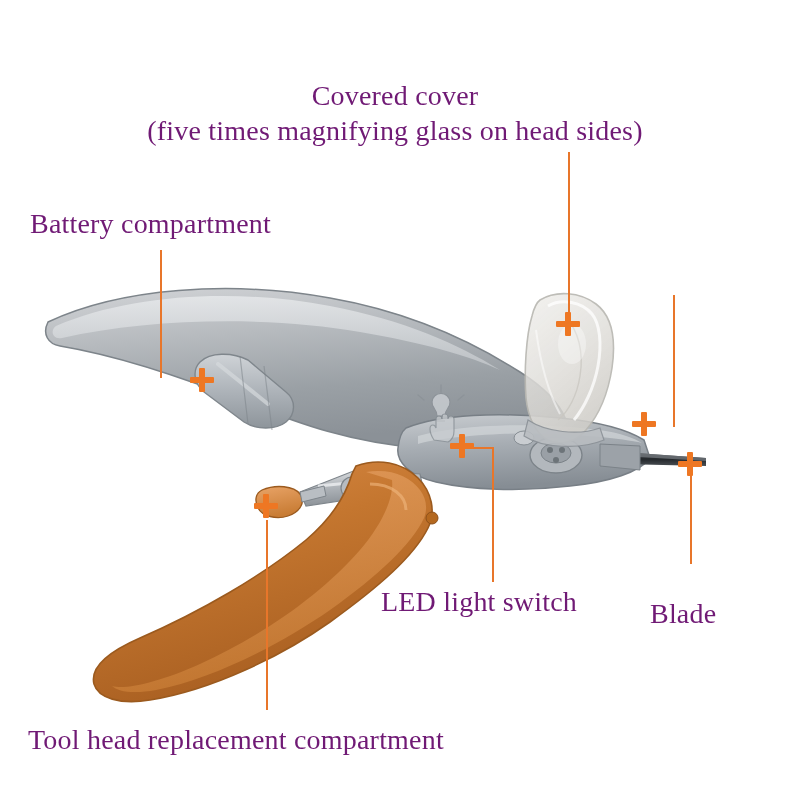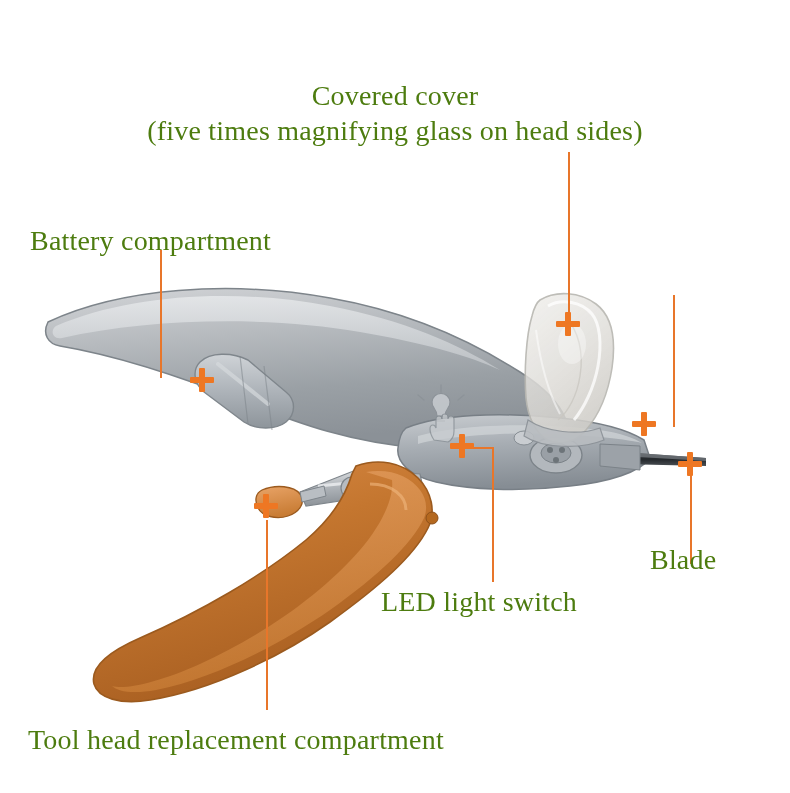--- a/index.html
+++ b/index.html
@@ -10,21 +10,21 @@
   #stage {
     position: relative;
     width: 790px;
     height: 793px;
     background: #ffffff;
     overflow: hidden;
     font-family: "Liberation Serif", "DejaVu Serif", serif;
   }
   .label {
     position: absolute;
-    color: #4d7c0f;
+    color: #701a75;
     font-family: "Liberation Serif", "DejaVu Serif", serif;
     font-size: 28px;
     line-height: 1.25;
     white-space: nowrap;
     letter-spacing: 0.2px;
   }
   .label.centered { text-align: center; }
 
   
   .leader {
@@ -210,25 +210,25 @@
   <div class="plus" style="left:632px; top:412px;"></div>
   <div class="plus" style="left:678px; top:452px;"></div>
   <div class="plus" style="left:450px; top:434px;"></div>
   <div class="plus" style="left:254px; top:494px;"></div>
 
   <div class="label centered" style="left:110px; top:78px; width:570px;">
     <div>Covered cover</div>
     <div>(five times magnifying glass on head sides)</div>
   </div>
 
-  <div class="label" style="left:30px; top:223px;text-align:right;">
+  <div class="label" style="left:30px; top:206px;text-align:right;">
     <div>Battery compartment</div>
   </div>
 
-  <div class="label" style="left:650px; top:542px;">
+  <div class="label" style="left:650px; top:596px;">
     <div>Blade</div>
   </div>
 
   <div class="label" style="left:381px; top:584px;">
     <div>LED light switch</div>
   </div>
 
   <div class="label" style="left:28px; top:722px;">
     <div>Tool head replacement compartment</div>
   </div>

